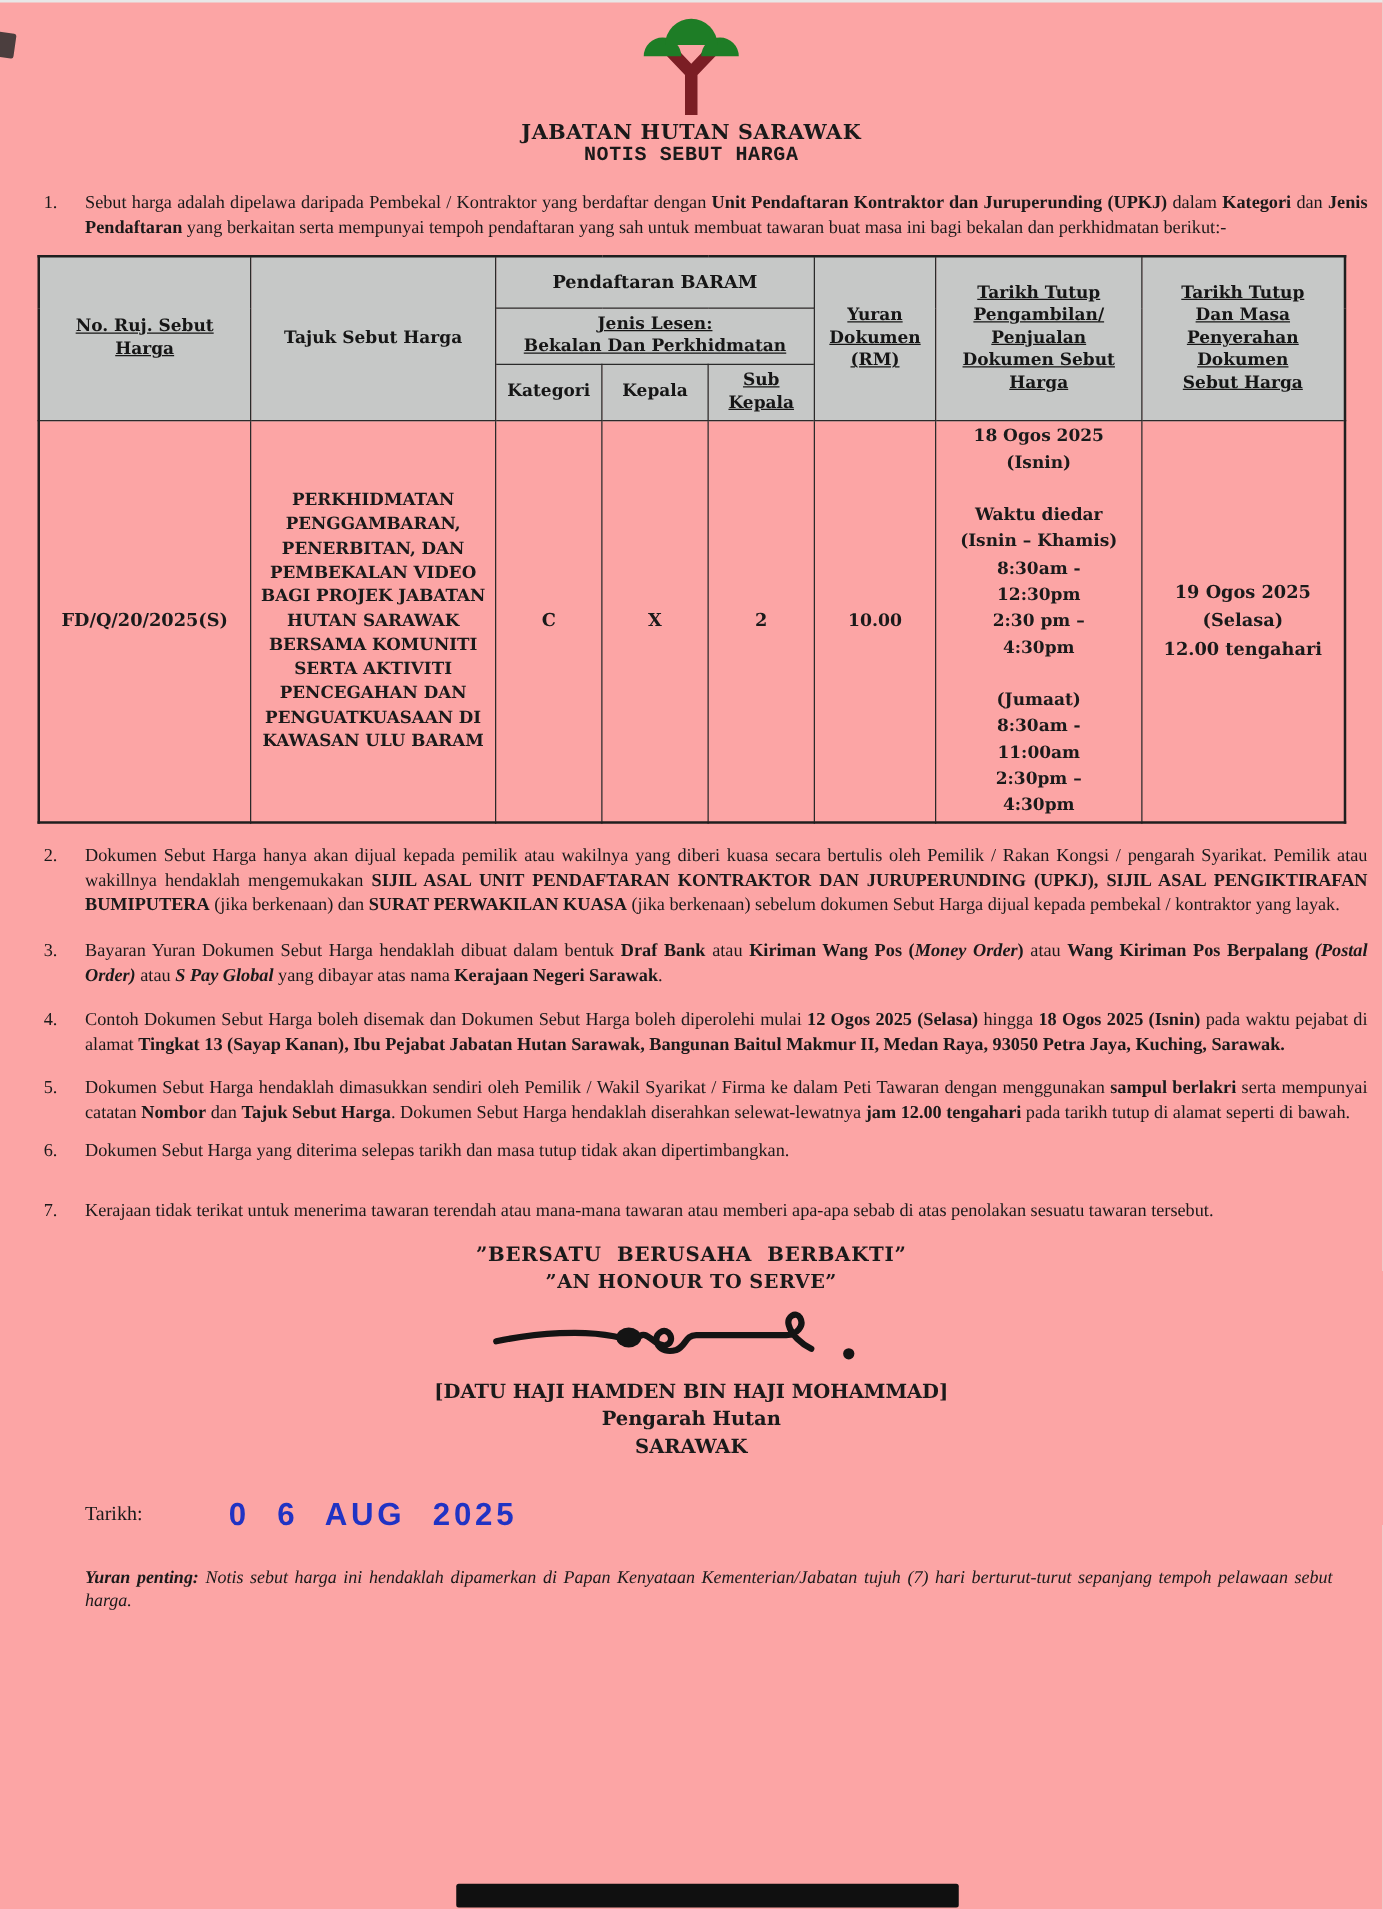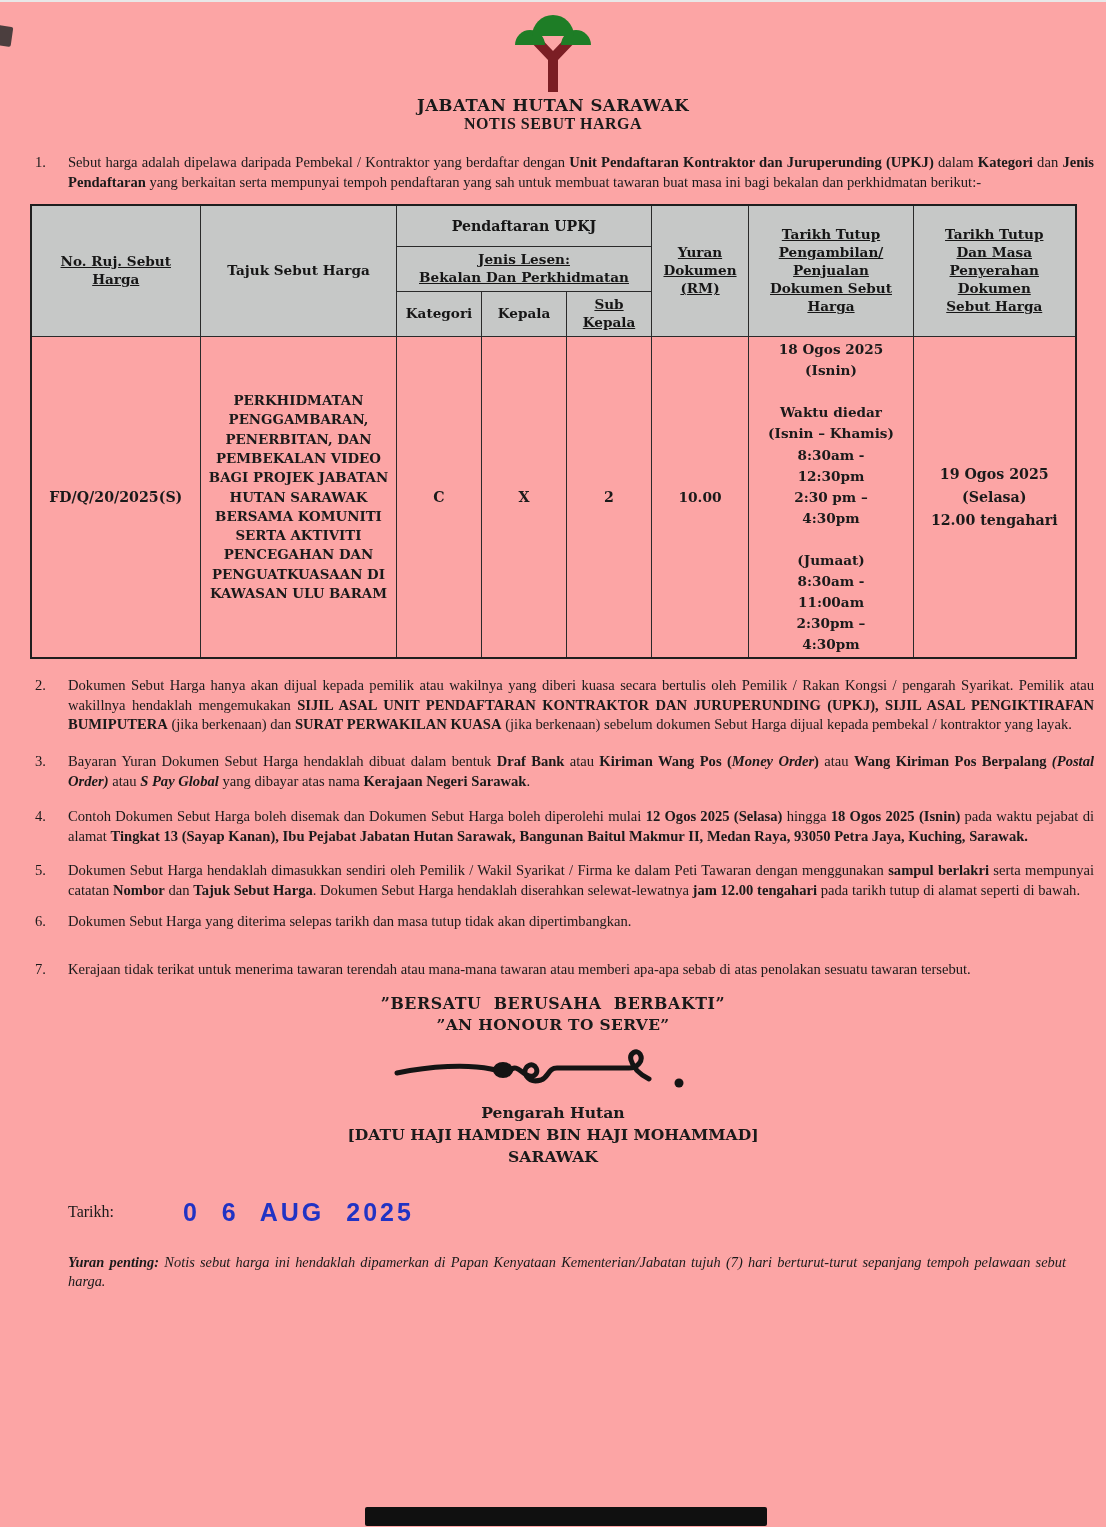--- a/index.html
+++ b/index.html
@@ -7,21 +7,21 @@
     width:1106px;height:1527px;position:relative;margin:2px auto;
     background:#fca5a5;color:#1a1a1a;
     font-family:"Liberation Serif",serif;overflow:hidden;
   }
   .center{text-align:center;}
   
   .artifact{position:absolute;left:-4px;top:24px;width:16px;height:20px;background:#2b2b2b;border-radius:2px;transform:rotate(8deg);opacity:.85;}
   
   .logo-wrap{padding-top:12px;display:flex;justify-content:center;}
   .org-title{font-weight:bold;font-size:16.5px;letter-spacing:.5px;margin-top:2px;font-family:"DejaVu Serif",serif;}
-  .doc-title{font-weight:bold;font-size:16px;letter-spacing:.5px;font-family:Liberation Serif, serif;}
+  .doc-title{font-weight:bold;font-size:16px;letter-spacing:.5px;font-family:Liberation Mono, monospace;}
   
   .item{display:flex;margin-left:35px;margin-right:12px;}
   .item .num{width:33px;flex:none;font-size:14.6px;line-height:19.6px;}
   .item .body{flex:1;font-size:14.6px;line-height:19.6px;text-align:justify;}
   .s-b{font-weight:bold;}
   .s-bi{font-weight:bold;font-style:italic;}
   
   table.quote{border-collapse:collapse;margin:12px auto 0 auto;border:2px solid #1f1f1f;font-family:"DejaVu Serif",serif;}
   table.quote th,table.quote td{border:1.6px solid #2a2a2a;padding:2px 4px;text-align:center;vertical-align:middle;}
   table.quote th{background:#c6c8c7;font-weight:bold;color:#161616;font-size:13.6px;line-height:1.32;}
@@ -86,21 +86,21 @@
       <col style="width:85px">
         <col style="width:97px">
         <col style="width:165px">
         <col style="width:162px">
     </colgroup>
     <tbody>
         <tr>
       <th rowspan="3" class="pre" style="height:120px">No. Ruj. Sebut
 Harga</th>
       <th rowspan="3">Tajuk Sebut Harga</th>
-      <th colspan="3" style="height:36px;font-size:14.2px">Pendaftaran UPKJ</th>
+      <th colspan="3" style="height:36px;font-size:14.2px">Pendaftaran BARAM</th>
       <th rowspan="3" class="pre">Yuran
 Dokumen
 (RM)</th>
       <th rowspan="3" class="pre">Tarikh Tutup
 Pengambilan/
 Penjualan
 Dokumen Sebut
 Harga</th>
       <th rowspan="3" class="pre">Tarikh Tutup
 Dan Masa
@@ -186,22 +186,22 @@
       <g fill="none" stroke="#141414" stroke-width="5" stroke-linecap="round">
         <path d="M14 31 C 48 24, 84 22, 108 27 C 116 29, 122 30, 127 29"></path>
         <path d="M127 29 C 134 19, 141 37, 150 34 C 158 31, 152 19, 145 24 C 138 29, 144 42, 158 38 C 166 35, 165 26, 174 26 L 246 26 C 254 26, 261 19, 257 12 C 254 7, 246 11, 248 18 C 250 26, 258 33, 266 37"></path>
       </g>
       <ellipse cx="120" cy="28" rx="10" ry="8" fill="#141414"></ellipse>
       <circle cx="296" cy="41" r="4.5" fill="#141414"></circle>
     </svg>
   </div>
 
   <div class="signatory center" style="margin-top:4px;">
+    <div>[DATU HAJI HAMDEN BIN HAJI MOHAMMAD]</div>
     <div>Pengarah Hutan</div>
-    <div>[DATU HAJI HAMDEN BIN HAJI MOHAMMAD]</div>
     <div>SARAWAK</div>
   </div>
 
   <div class="date-row">
     <span class="date-label">Tarikh:</span>
     <span class="date-stamp" style="color: rgb(32, 51, 196);">0 6  AUG  2025</span>
   </div>
 
   <div class="note">
     <span class="label">Yuran penting:</span><span class="text"> Notis sebut harga ini hendaklah dipamerkan di Papan Kenyataan Kementerian/Jabatan tujuh (7) hari berturut-turut sepanjang tempoh pelawaan sebut harga.</span>

